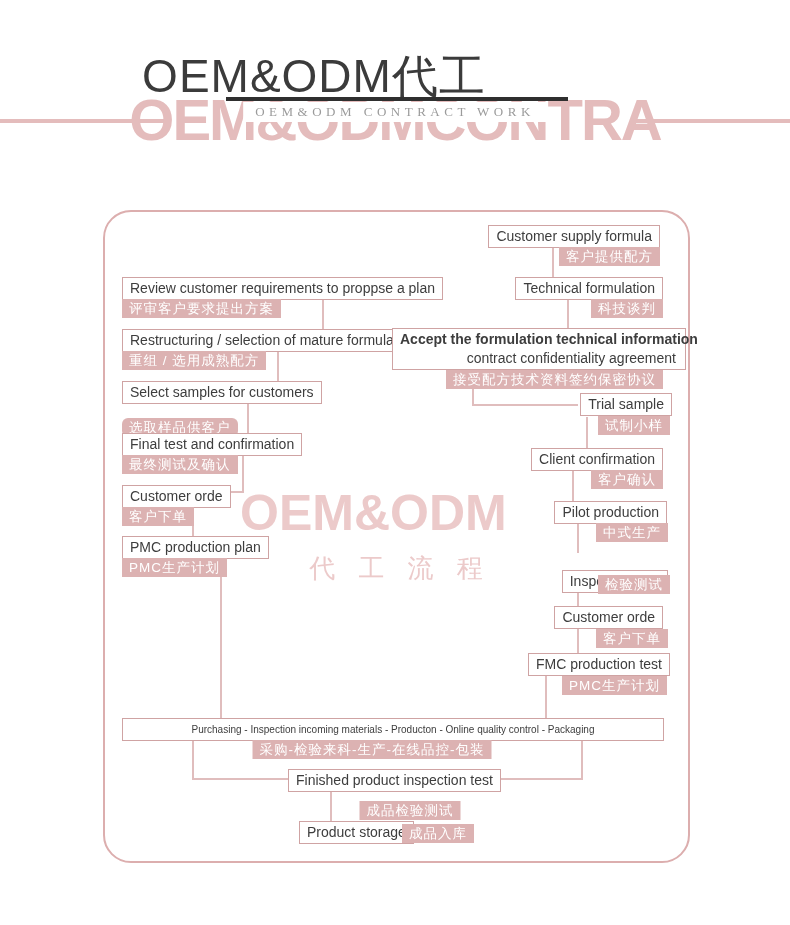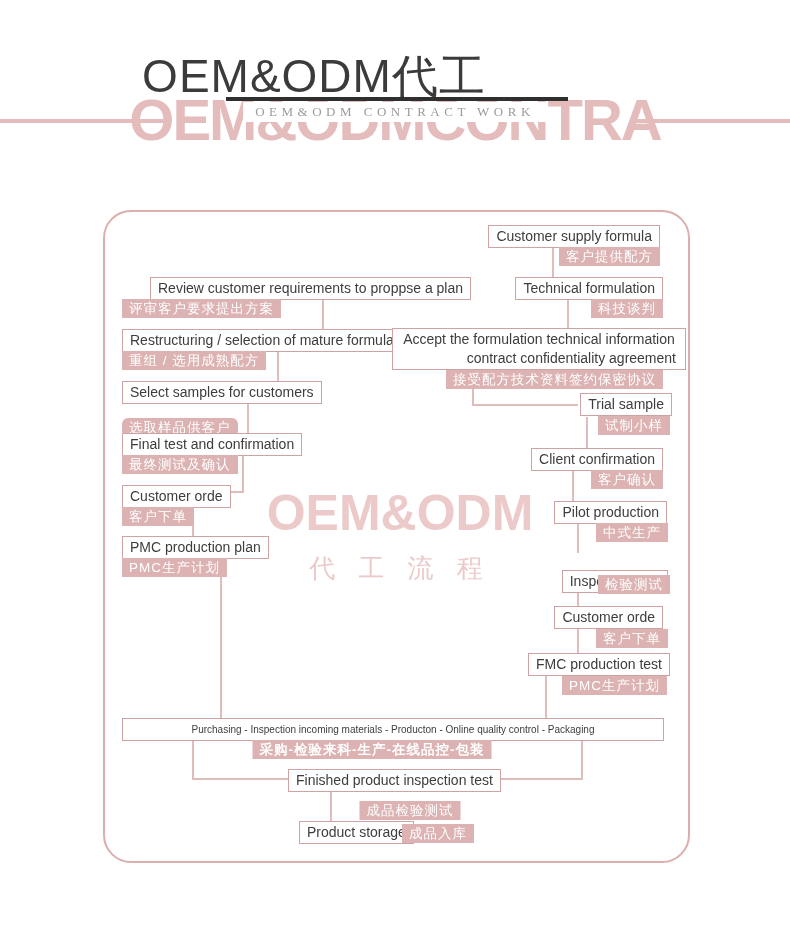--- a/index.html
+++ b/index.html
@@ -19,32 +19,32 @@
          color:#9b9b9b;z-index:2;white-space:nowrap;font-family:Liberation Serif, serif;}
   .hline{position:absolute;top:119px;height:4px;background:#e4bcbc;z-index:0;}
   .hline.left{left:0;width:166px;}
   .hline.right{left:630px;width:160px;}
 
   
   .flow-frame{position:absolute;left:103px;top:210px;width:583px;height:649px;
          border:2px solid #dcaeae;border-radius:28px;z-index:0;}
 
   
-  .wm-brand{position:absolute;top:484px;left:240px;width:320px;text-align:center;
+  .wm-brand{position:absolute;top:484px;left:240px;width:320px;
          font-size:50px;font-weight:700;color:#eccaca;letter-spacing:0;z-index:0;}
   .wm-cn{position:absolute;top:551px;left:400px;transform:translateX(-50%);
          font-size:26px;color:#eccaca;letter-spacing:8px;white-space:nowrap;z-index:0;}
 
   
   .box{position:absolute;background:#fff;border:1.5px solid #cfa3a3;color:#3d3d3d;
        font-size:14px;line-height:19px;padding:1px 7px;white-space:nowrap;z-index:2;}
   .label{position:absolute;background:#dcb2b2;color:#fff;font-size:13.5px;
        line-height:19px;padding:0 7px;white-space:nowrap;letter-spacing:1px;z-index:2;}
   .box.two-line{white-space:nowrap;padding:1px 7px;}
-  .box.two-line .l1{text-align:center;}
+  .box.two-line .l1{text-align:center;font-weight:bold;}
   .box.two-line .l2{text-align:right;padding-right:2px;}
   .box.center{text-align:center;}
 
   
   .vline{position:absolute;width:2px;background:#e0bdbd;z-index:1;}
   .hseg{position:absolute;height:2px;background:#e0bdbd;z-index:1;}
 </style>
 </head>
 <body>
 
@@ -54,21 +54,21 @@
   <div class="hline right"></div>
   <div class="giant-bg">OEM&amp;ODMCONTRA</div>
   <div class="title">OEM&amp;ODM代工</div>
   <div class="title-underline"></div>
   <div class="subtitle">OEM&amp;ODM CONTRACT WORK</div>
 
   <div class="flow-frame"></div>
   <div class="wm-brand">OEM&amp;ODM</div>
   <div class="wm-cn">代 工 流 程</div>
 
-  <div class="box" style="left:122px;top:277px;margin-left:28px;">Review customer requirements to proppse a plan</div>
+  <div class="box" style="left:122px;top:277px;">Review customer requirements to proppse a plan</div>
   <div class="label" style="left:122px;top:299px;">评审客户要求提出方案</div>
 
   <div class="box" style="left:122px;top:329px;">Restructuring / selection of mature formula</div>
   <div class="label" style="left:122px;top:351px;">重组 / 选用成熟配方</div>
 
   <div class="box" style="left:122px;top:381px;">Select samples for customers</div>
   <div class="label" style="left:122px;top:418px;border-radius:6px;">选取样品供客户</div>
 
   <div class="box" style="left:122px;top:433px;">Final test and confirmation</div>
   <div class="label" style="left:122px;top:455px;">最终测试及确认</div>
@@ -103,21 +103,21 @@
   <div class="box" style="right:122px;top:570px;">Inspection test</div>
   <div class="label" style="right:120px;top:575px;">检验测试</div>
 
   <div class="box" style="right:127px;top:606px;">Customer orde</div>
   <div class="label" style="right:122px;top:629px;">客户下单</div>
 
   <div class="box" style="right:120px;top:653px;">FMC production test</div>
   <div class="label" style="right:123px;top:676px;">PMC生产计划</div>
 
   <div class="box center" style="left:122px;top:718px;width:526px;font-size:10px;">Purchasing - Inspection incoming materials - Producton - Online quality control - Packaging</div>
-  <div class="label" style="left:372px;top:740px;transform:translateX(-50%);font-weight:bold;">采购-检验来科-生产-在线品控-包装</div>
+  <div class="label" style="left:372px;top:740px;transform:translateX(-50%);">采购-检验来科-生产-在线品控-包装</div>
 
   <div class="box" style="left:288px;top:769px;">Finished product inspection test</div>
   <div class="label" style="left:410px;top:791px;transform:translateX(-50%);margin-top:10px;">成品检验测试</div>
 
   <div class="box" style="left:299px;top:821px;">Product storage</div>
   <div class="label" style="left:402px;top:824px;">成品入库</div>
 
   <div class="vline" style="left:322px;top:298px;height:31px;"></div>
   <div class="vline" style="left:277px;top:350px;height:31px;"></div>
   <div class="vline" style="left:247px;top:402px;height:31px;"></div>

